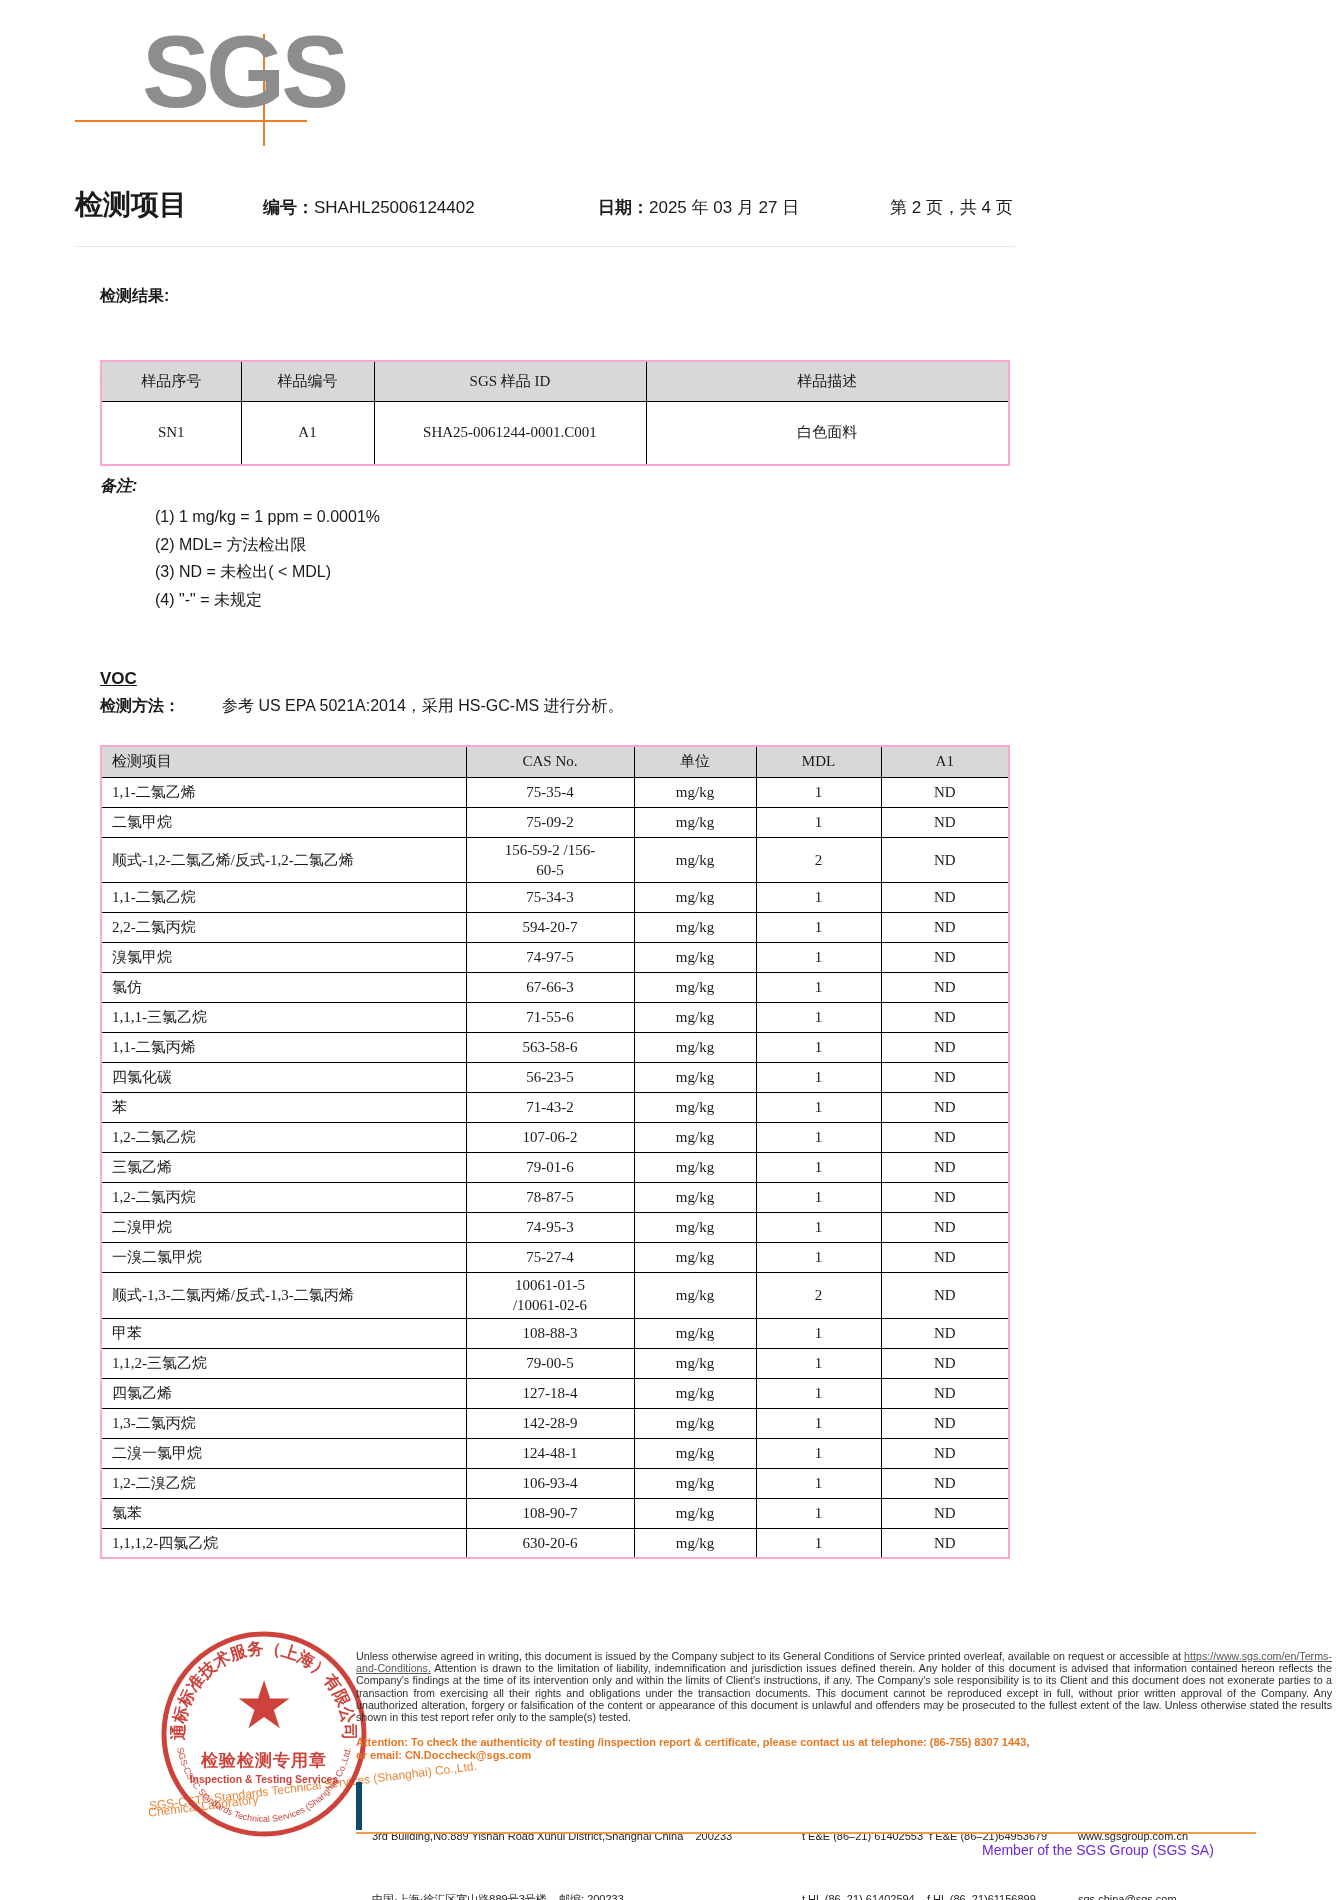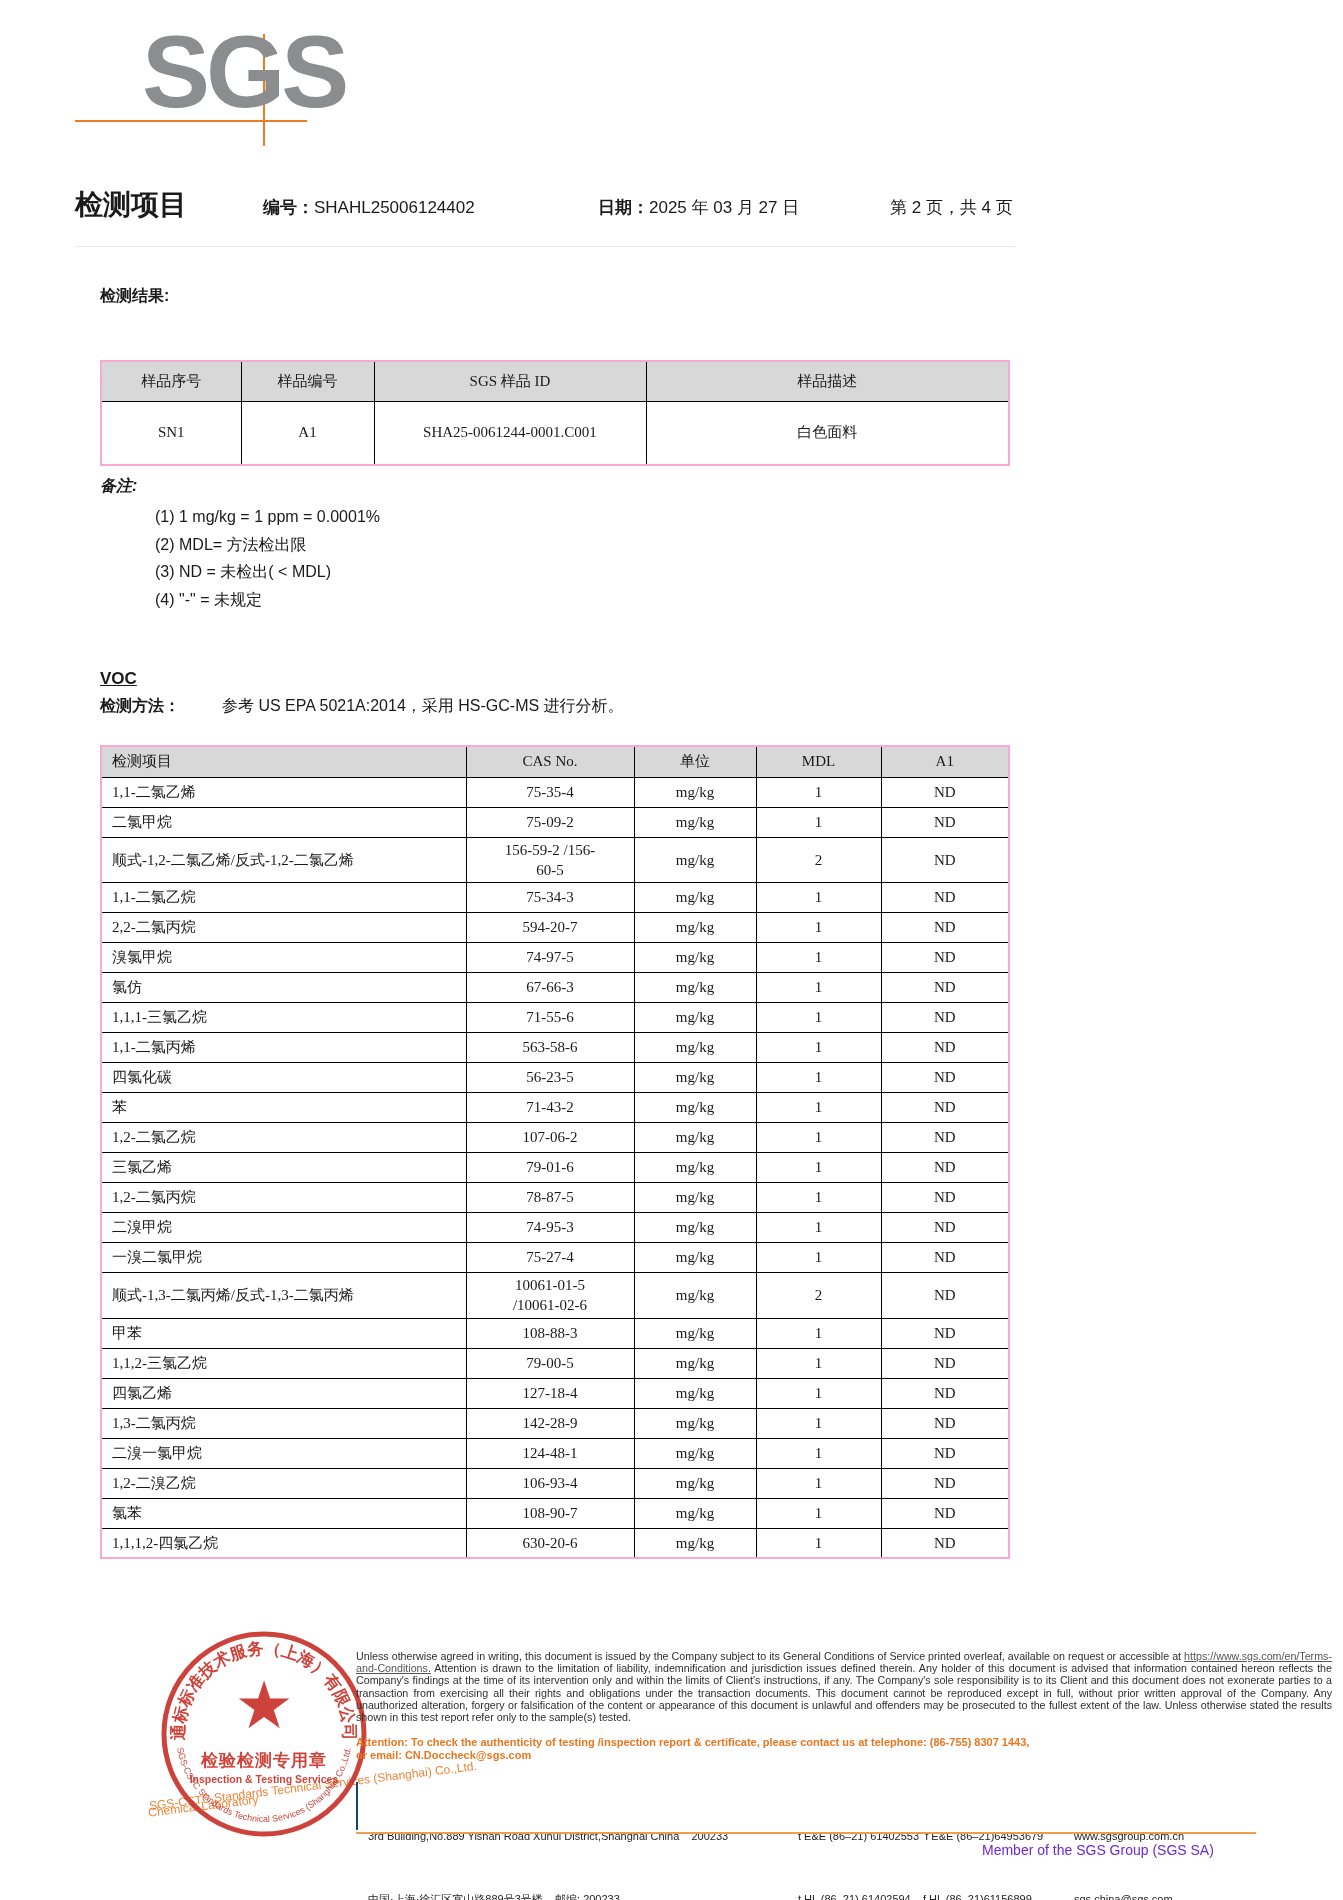--- a/index.html
+++ b/index.html
@@ -48,21 +48,21 @@
   .notes-list { position:absolute; left:155px; top:503px; font-size:16px; line-height:27.5px; }
 
   
   .method-row { position:absolute; left:100px; top:696px; font-size:16px; }
   .method-row .lbl { font-weight:bold; margin-right:42px; }
 
   
   .legal { position:absolute; left:356px; top:1650px; width:976px; font-size:10.7px; line-height:12.2px; color:#2e2e2e; text-align:justify; }
   .legal .lnk { text-decoration:underline; color:#555; }
   .attention { position:absolute; left:356px; top:1736px; width:976px; font-size:11px; line-height:13px; color:#e87722; font-weight:bold; }
-  .addr-block { position:absolute; left:356px; top:1782px; width:910px; border-left:2px solid #0c4a6e; padding-left:0; height:48px; }
+  .addr-block { position:absolute; left:356px; top:1782px; width:910px; border-left:6px solid #0c4a6e; padding-left:0; height:48px; }
   .addr-col { position:absolute; top:2px; font-size:11px; line-height:21px; white-space:pre; color:#222; }
   .addr-1 { left:10px; }
   .addr-2 { left:440px; }
   .addr-3 { left:716px; }
   .addr-rule { position:absolute; left:356px; top:1832px; width:900px; height:2px; background:#ef9d4f; }
   .member { position:absolute; left:982px; top:1842px; font-size:14px; color:#6d28d9; }
 
   
   .stamp-bg-text { position:absolute; color:#e8873c; font-size:12px; line-height:17px; transform:rotate(-7deg); white-space:nowrap; }
   .stamp-bg-1 { left:148px; top:1778px; }

